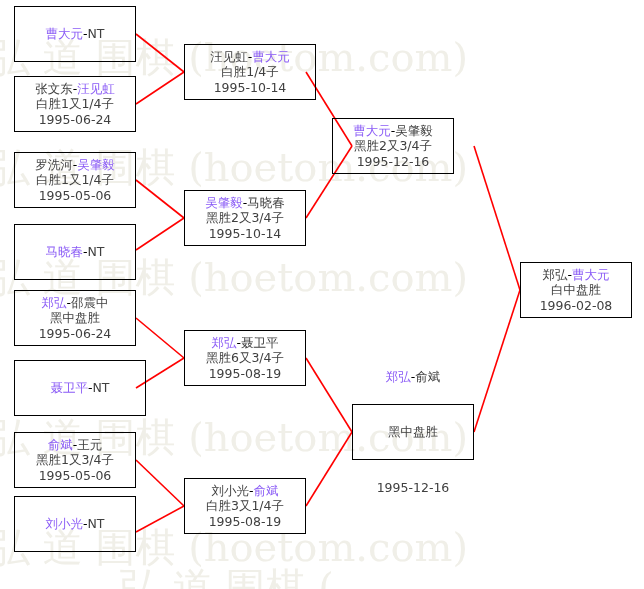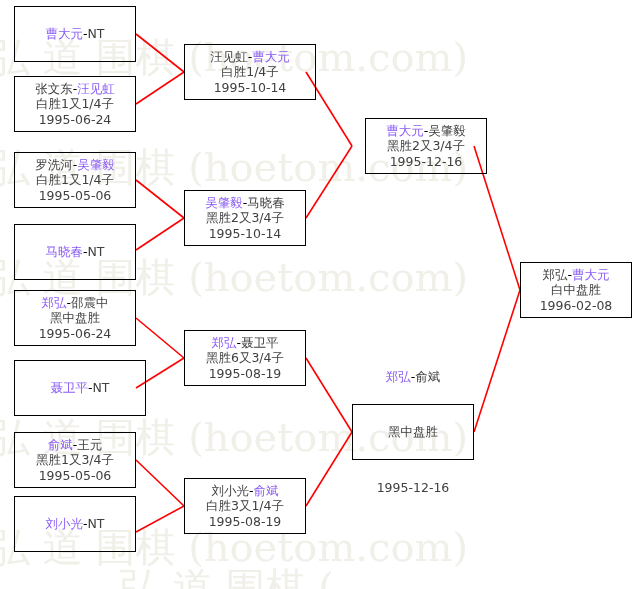--- a/index.html
+++ b/index.html
@@ -131,21 +131,21 @@
       <div class="node" style="left: 184px; top: 330px; width: 122px; height: 56px;">
         <div class="ln"><span class="win">郑弘</span><span class="sep">-</span><span class="lose">聂卫平</span></div>
         <div class="ln"><span class="lose">黑胜6又3/4子</span></div>
         <div class="ln"><span class="lose">1995-08-19</span></div>
       </div>
       <div class="node" style="left: 184px; top: 478px; width: 122px; height: 56px;">
         <div class="ln"><span class="lose">刘小光</span><span class="sep">-</span><span class="win">俞斌</span></div>
         <div class="ln"><span class="lose">白胜3又1/4子</span></div>
         <div class="ln"><span class="lose">1995-08-19</span></div>
       </div>
-      <div class="node" style="left: 365px; top: 118px; width: 122px; height: 56px;">
+      <div class="node" style="left: 332px; top: 118px; width: 122px; height: 56px;">
         <div class="ln"><span class="win">曹大元</span><span class="sep">-</span><span class="lose">吴肇毅</span></div>
         <div class="ln"><span class="lose">黑胜2又3/4子</span></div>
         <div class="ln"><span class="lose">1995-12-16</span></div>
       </div>
       <div class="node" style="left: 352px; top: 404px; width: 122px; height: 56px; gap: 40px;">
         <div class="ln"><span class="win">郑弘</span><span class="sep">-</span><span class="lose">俞斌</span></div>
         <div class="ln"><span class="lose">黑中盘胜</span></div>
         <div class="ln"><span class="lose">1995-12-16</span></div>
       </div>
       <div class="node" style="left: 520px; top: 262px; width: 112px; height: 56px;">

